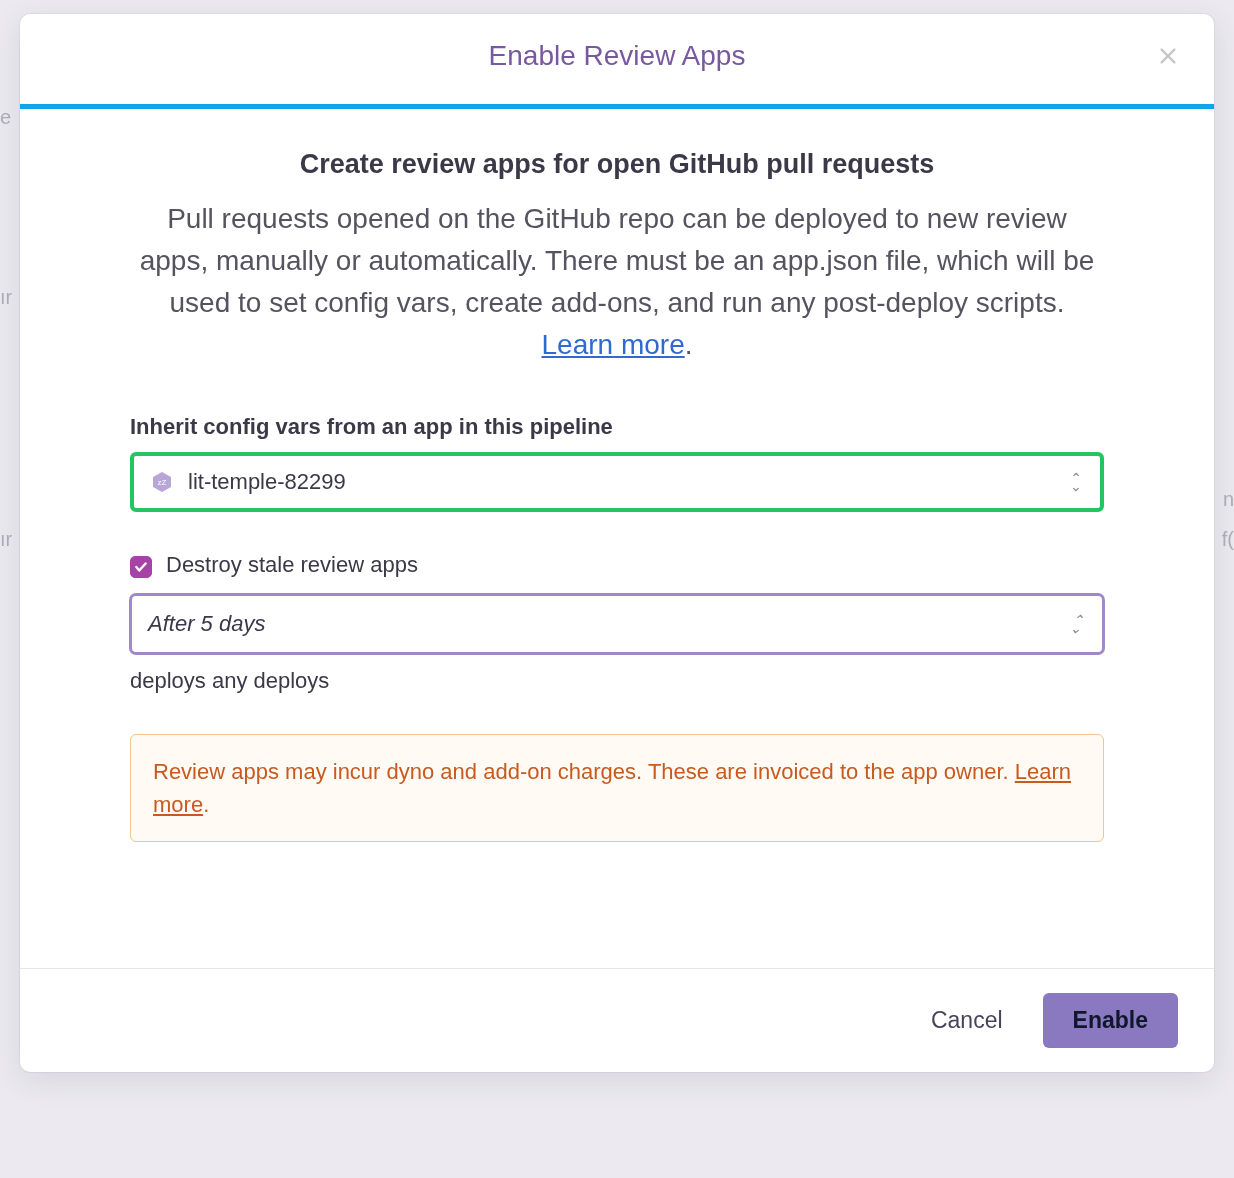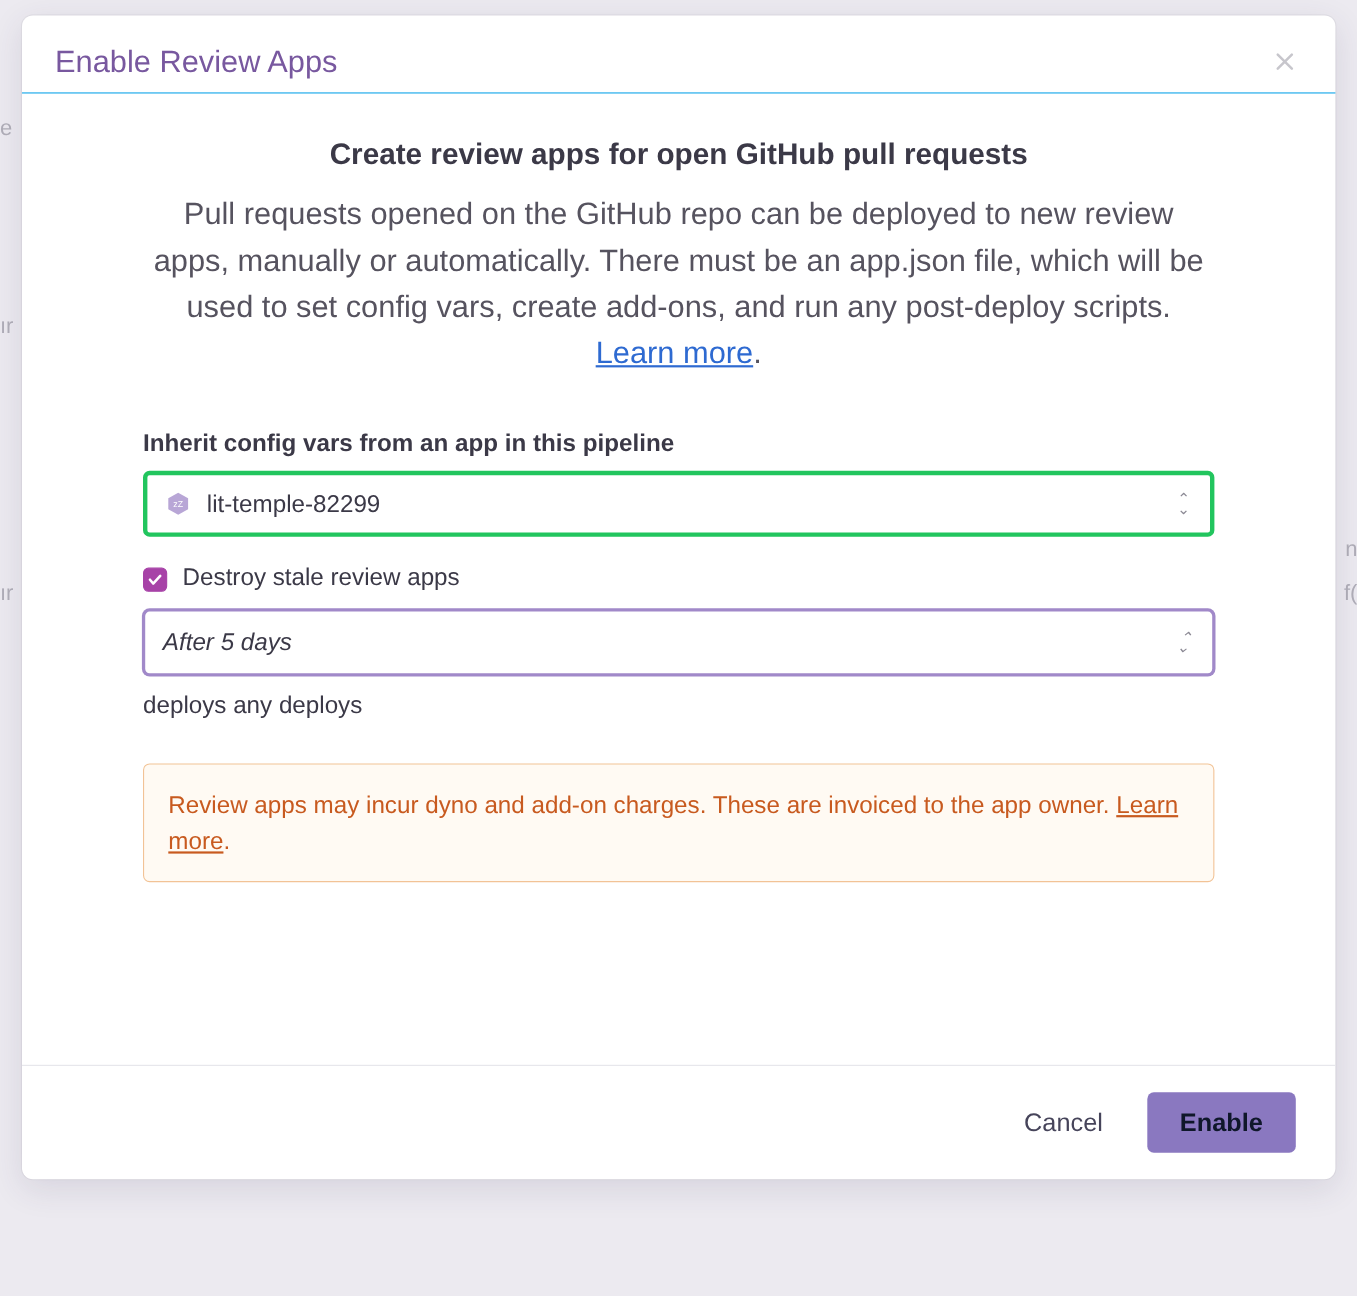--- a/index.html
+++ b/index.html
@@ -23,23 +23,23 @@
       right: 20px;
       bottom: 106px;
       background: #fff;
       border-radius: 10px;
       box-shadow: 0 8px 30px rgba(60,50,90,0.12), 0 0 0 1px rgba(0,0,0,0.04);
       display: flex;
       flex-direction: column;
     }
     .modal-header {
       position: relative;
-      padding: 26px 30px 12px;
-      border-bottom: 1px solid #0ea5e9;
-      text-align: left;
+      padding: 26px 30px 32px;
+      border-bottom: 5px solid #0ea5e9;
+      text-align: center;
     }
     .modal-title {
       font-size: 28px;
       font-weight: 500;
       color: #78589f;
     }
     .close-btn {
       position: absolute;
       top: 26px;
       right: 30px;
@@ -68,21 +68,21 @@
       font-size: 28px;
       line-height: 1.5;
       color: #56535f;
       text-align: center;
       margin-bottom: 48px;
     }
     .section-desc a {
       color: #2e6ad1;
       text-decoration: underline;
     }
-    .form-group { margin-bottom: 24px; }
+    .form-group { margin-bottom: 40px; }
     .form-label {
       font-size: 22px;
       font-weight: 600;
       color: #3b3947;
       display: block;
       margin-bottom: 12px;
     }
     .select-wrap {
       position: relative;
       border: 4px solid #22c55e;

